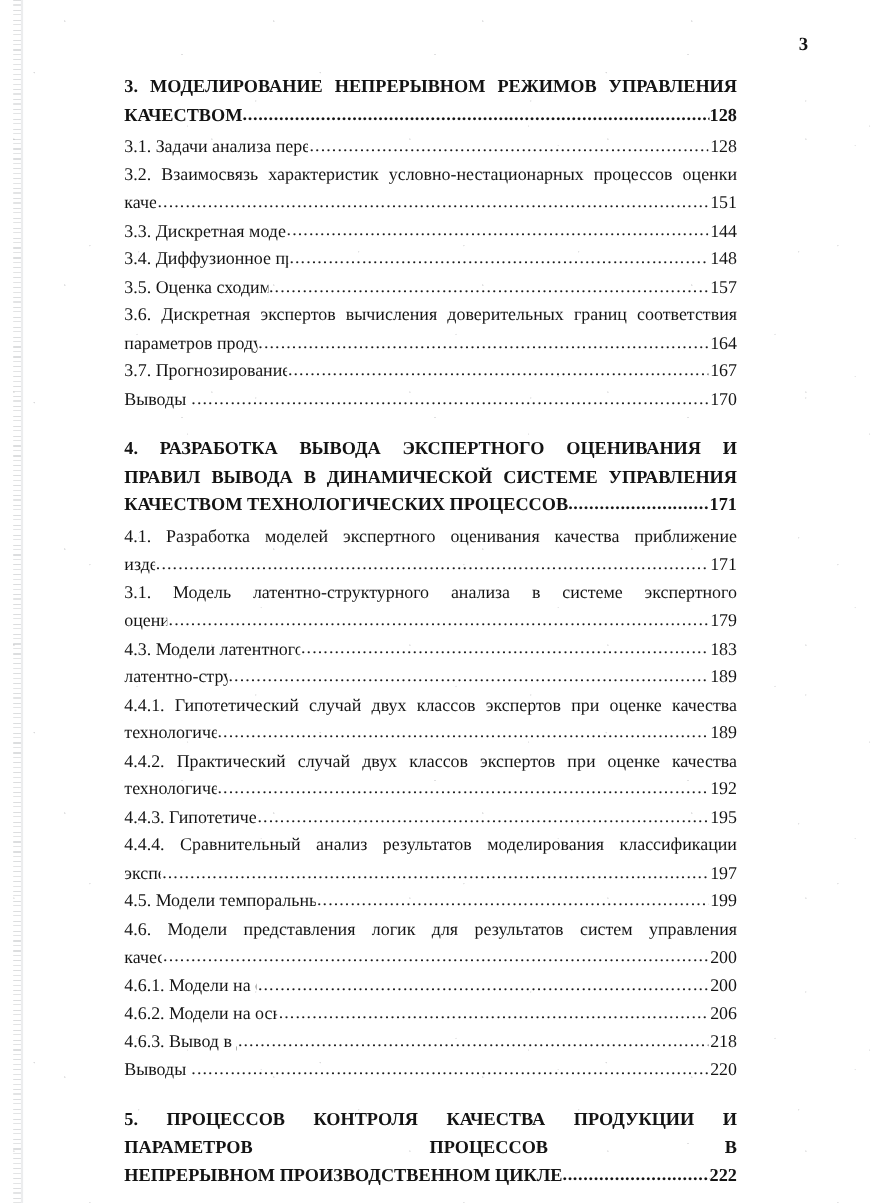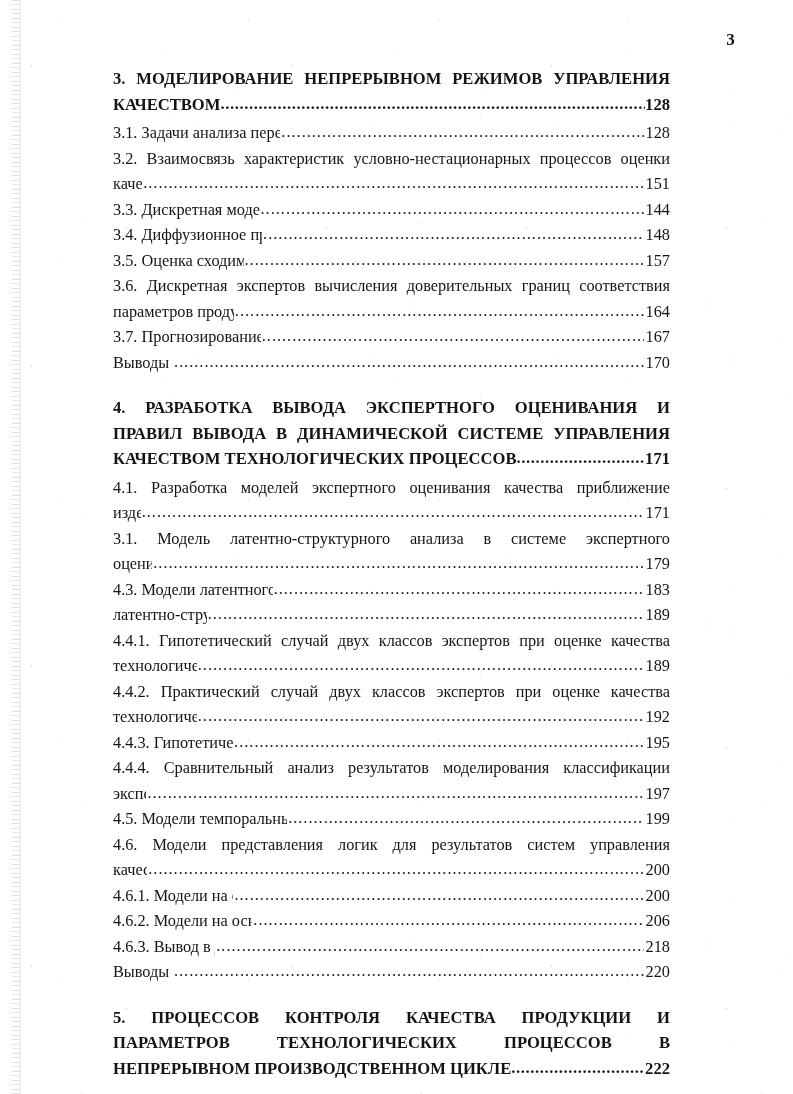--- a/index.html
+++ b/index.html
@@ -425,21 +425,20 @@
         <div class="just-line">
           <span>5.</span>
           <span>ПРОЦЕССОВ</span>
           <span>КОНТРОЛЯ</span>
           <span>КАЧЕСТВА</span>
           <span>ПРОДУКЦИИ</span>
           <span>И</span>
         </div>
         <div class="just-line">
           <span>ПАРАМЕТРОВ</span>
-          <span>ТЕХНОЛОГИЧЕСКИХ</span>
           <span>ПРОЦЕССОВ</span>
           <span>В</span>
         </div>
         <div class="last-line">
           <span class="label">НЕПРЕРЫВНОМ ПРОИЗВОДСТВЕННОМ ЦИКЛЕ</span>
           <span class="leader">........................................................................................................................................................................................................</span>
           <span class="pageno">222</span>
         </div>
       </div>
     </div>

